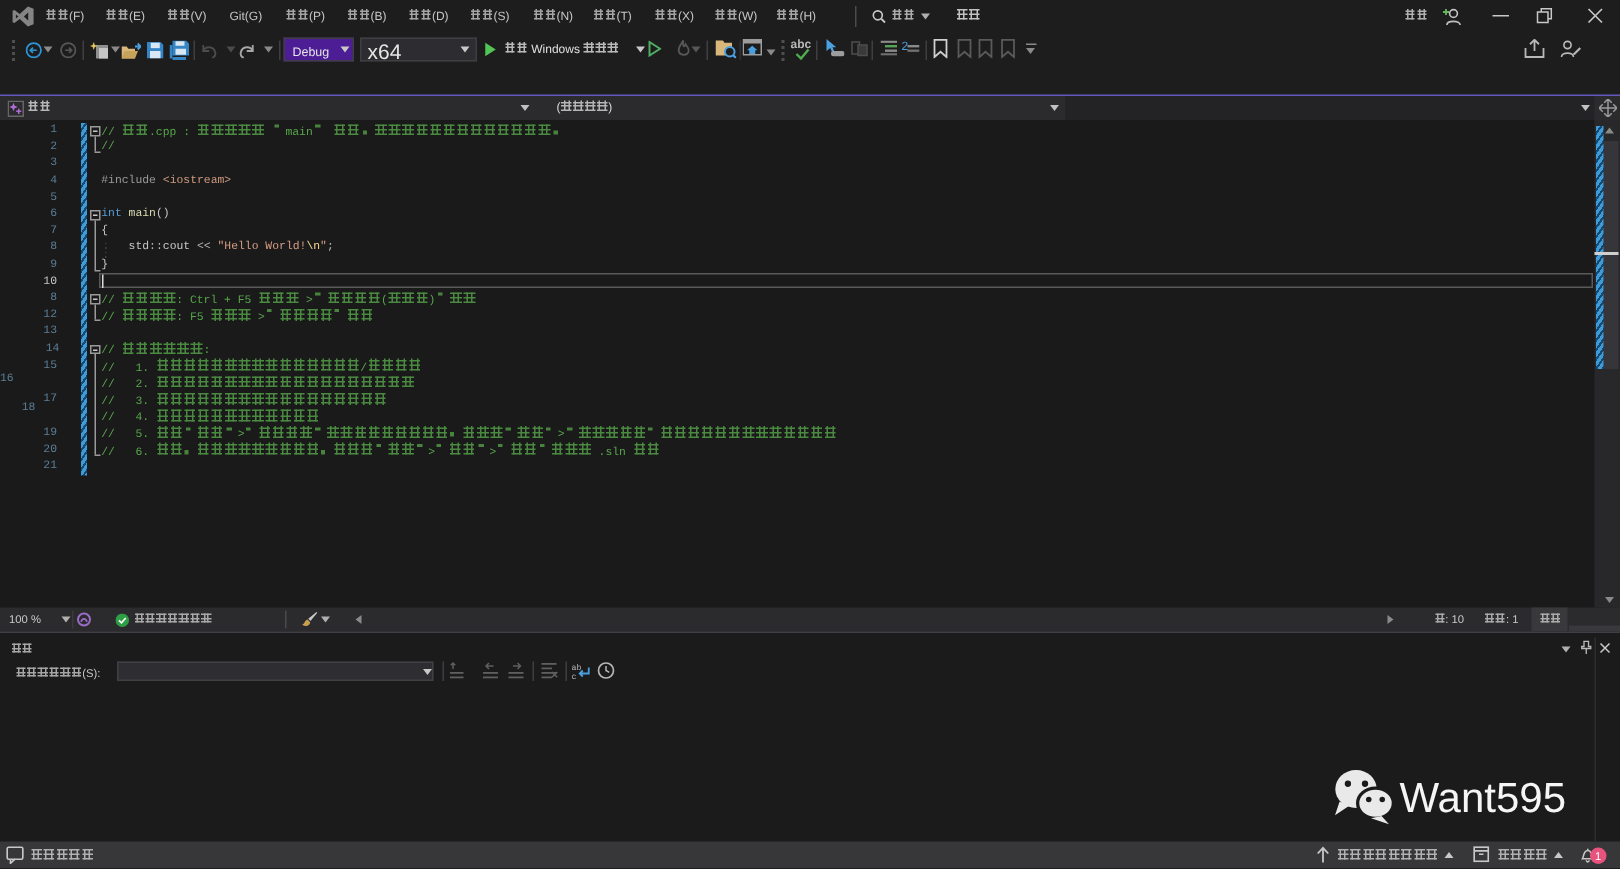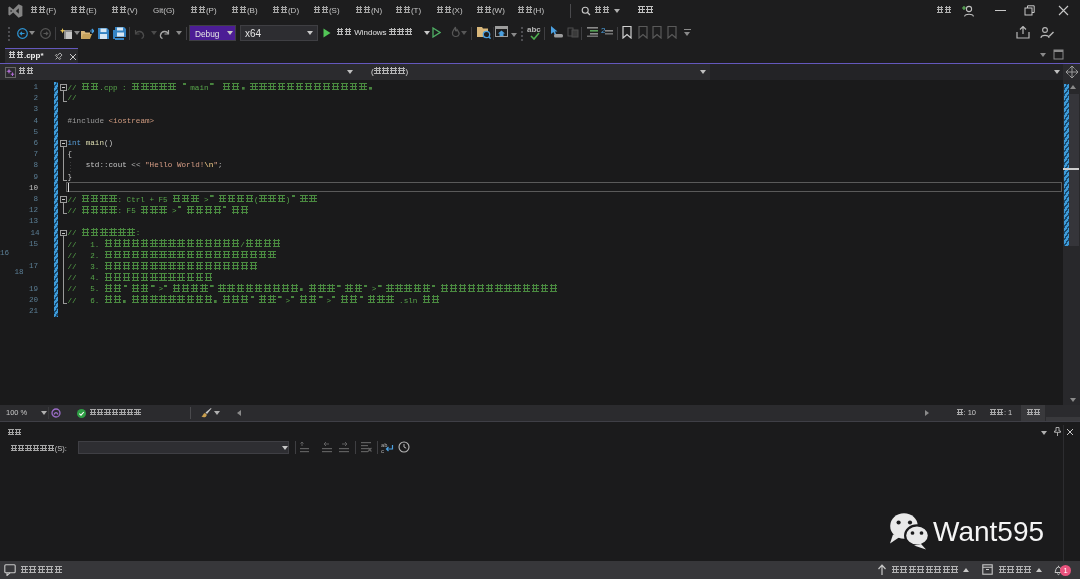--- a/index.html
+++ b/index.html
@@ -111,21 +111,21 @@
         <path d="M9.5 2 L9.5 6 L5.5 6" stroke="#a6a6a6" stroke-width="1.2" fill="none"></path>
         <path d="M9.5 6 C8 2.5 2.5 2.5 1.5 7 C1.2 8.5 2 10 3.5 10.5" stroke="#a6a6a6" stroke-width="1.3" fill="none"></path>
       </svg>
       <div class="abs td" style="left:176px;top:9px;border-top-color:#8a8a8a"></div>
       <div class="sep" style="left:186px;top:5px;height:13px"></div>
       <div class="abs" style="left:189px;top:3px;width:47px;height:16px;background:#4c1d95;border:1px solid #3f3f43">
         <div class="abs" style="left:5px;top:1.5px;font-size:8.3px;line-height:12px;color:#e5e5e5">Debug</div>
         <div class="abs td" style="left:37px;top:5px;border-top-color:#c8c8c8"></div>
       </div>
       <div class="abs" style="left:240px;top:3px;width:78px;height:16px;background:#2d2d31;border:1px solid #3f3f43">
-        <div class="abs" style="left:4px;top:2px;font-size:10px;line-height:12px;color:#e5e5e5">x64</div>
+        <div class="abs" style="left:4px;top:2px;font-size:14px;line-height:12px;color:#e5e5e5">x64</div>
         <div class="abs td" style="left:66px;top:5px;border-top-color:#c8c8c8"></div>
       </div>
       <svg class="abs" style="left:323px;top:6px" width="8" height="10" viewBox="0 0 8 10">
         <path d="M0.5 0.5 L7.5 5 L0.5 9.5 Z" fill="#52c556"></path>
       </svg>
       <div class="abs" style="left:336px;top:4px;font-size:8px;line-height:13px;color:#e0e0e0;white-space:nowrap"><i class="z"></i><i class="z"></i><b class="t">&nbsp;Windows&nbsp;</b><i class="z"></i><i class="z"></i><i class="z"></i></div>
       <div class="abs td" style="left:424px;top:9px;border-top-color:#c8c8c8"></div>
       <svg class="abs" style="left:432px;top:5px" width="9" height="11" viewBox="0 0 9 11">
         <path d="M1 1 L8 5.5 L1 10 Z" fill="none" stroke="#4fae64" stroke-width="1.3"></path>
       </svg>
@@ -188,36 +188,20 @@
       <div class="abs" style="left:684px;top:7px;width:7px;height:1.2px;background:#8a8a8a"></div>
       <div class="abs td" style="left:684px;top:10px;border-top-color:#8a8a8a"></div>
       <svg class="abs" style="left:1016px;top:4px" width="14" height="13" viewBox="0 0 14 13">
         <path d="M1 6 L1 12 L13 12 L13 6" stroke="#b8b8b8" fill="none" stroke-width="1.2"></path>
         <path d="M7 8 L7 1 M4 3.5 L7 0.5 L10 3.5" stroke="#b8b8b8" fill="none" stroke-width="1.2"></path>
       </svg>
       <svg class="abs" style="left:1040px;top:4px" width="14" height="13" viewBox="0 0 14 13">
         <circle cx="5" cy="4" r="2.4" stroke="#b8b8b8" fill="none" stroke-width="1.1"></circle>
         <path d="M1 12 C1 8.5 9 8.5 9 12" stroke="#b8b8b8" fill="none" stroke-width="1.1"></path>
         <path d="M9 9.5 L13 5.5 L14 6.5 L10 10.5 L8.8 10.8 Z" fill="#b8b8b8"></path>
-      </svg>
-    </div>
-    <div class="abs" style="left:0;top:45px;width:1080px;height:19px;background:#1d1d1e">
-      <div class="abs" style="left:5px;top:3px;width:73px;height:16px;background:#2a2a2d;border-top:1.5px solid #6458bd">
-        <div class="abs" style="left:3px;top:1px;font-size:8px;line-height:12px;color:#f0f0f0;font-weight:bold;white-space:nowrap"><i class="z"></i><i class="z"></i>.cpp*</div>
-        <svg class="abs" style="left:49px;top:3px" width="9" height="9" viewBox="0 0 9 9">
-          <path d="M3 1 L6 1 L6 4.5 L7.5 4.5 L7.5 5.8 L1.5 5.8 L1.5 4.5 L3 4.5 Z M4.5 5.8 L4.5 8.5" stroke="#b8b8b8" stroke-width="0.9" fill="none" transform="rotate(45 4.5 4.5)"></path>
-        </svg>
-        <svg class="abs" style="left:64px;top:4px" width="8" height="8" viewBox="0 0 8 8">
-          <path d="M1 1 L7 7 M7 1 L1 7" stroke="#c8c8c8" stroke-width="1"></path>
-        </svg>
-      </div>
-      <div class="abs td" style="left:1040px;top:8px;border-top-color:#8a8a8a"></div>
-      <svg class="abs" style="left:1053px;top:4px" width="11" height="11" viewBox="0 0 11 11">
-        <rect x="1" y="1" width="9" height="9" stroke="#8a8a8a" fill="none"></rect>
-        <rect x="1" y="1" width="9" height="2" fill="#8a8a8a"></rect>
       </svg>
     </div>
     <div class="abs" style="left:0;top:62.5px;width:1080px;height:1.5px;background:#6458bd"></div>
     <div class="abs" style="left:0;top:64px;width:1080px;height:16px;background:#2b2b2e">
       <svg class="abs" style="left:5px;top:3px" width="11" height="11" viewBox="0 0 11 11">
         <rect x="0.5" y="0.5" width="10" height="10" stroke="#666" fill="none"></rect>
         <path d="M4 1.5 L4.8 3.5 L6.8 4.3 L4.8 5.1 L4 7.1 L3.2 5.1 L1.2 4.3 L3.2 3.5 Z" fill="#b06cd4"></path>
         <path d="M7.5 5.5 L7.5 9 M5.8 7.2 L9.2 7.2" stroke="#b06cd4" stroke-width="1"></path>
       </svg>
       <div class="abs" style="left:18px;top:2px;font-size:8px;line-height:12px;color:#d8d8d8"><i class="z"></i><i class="z"></i></div>

